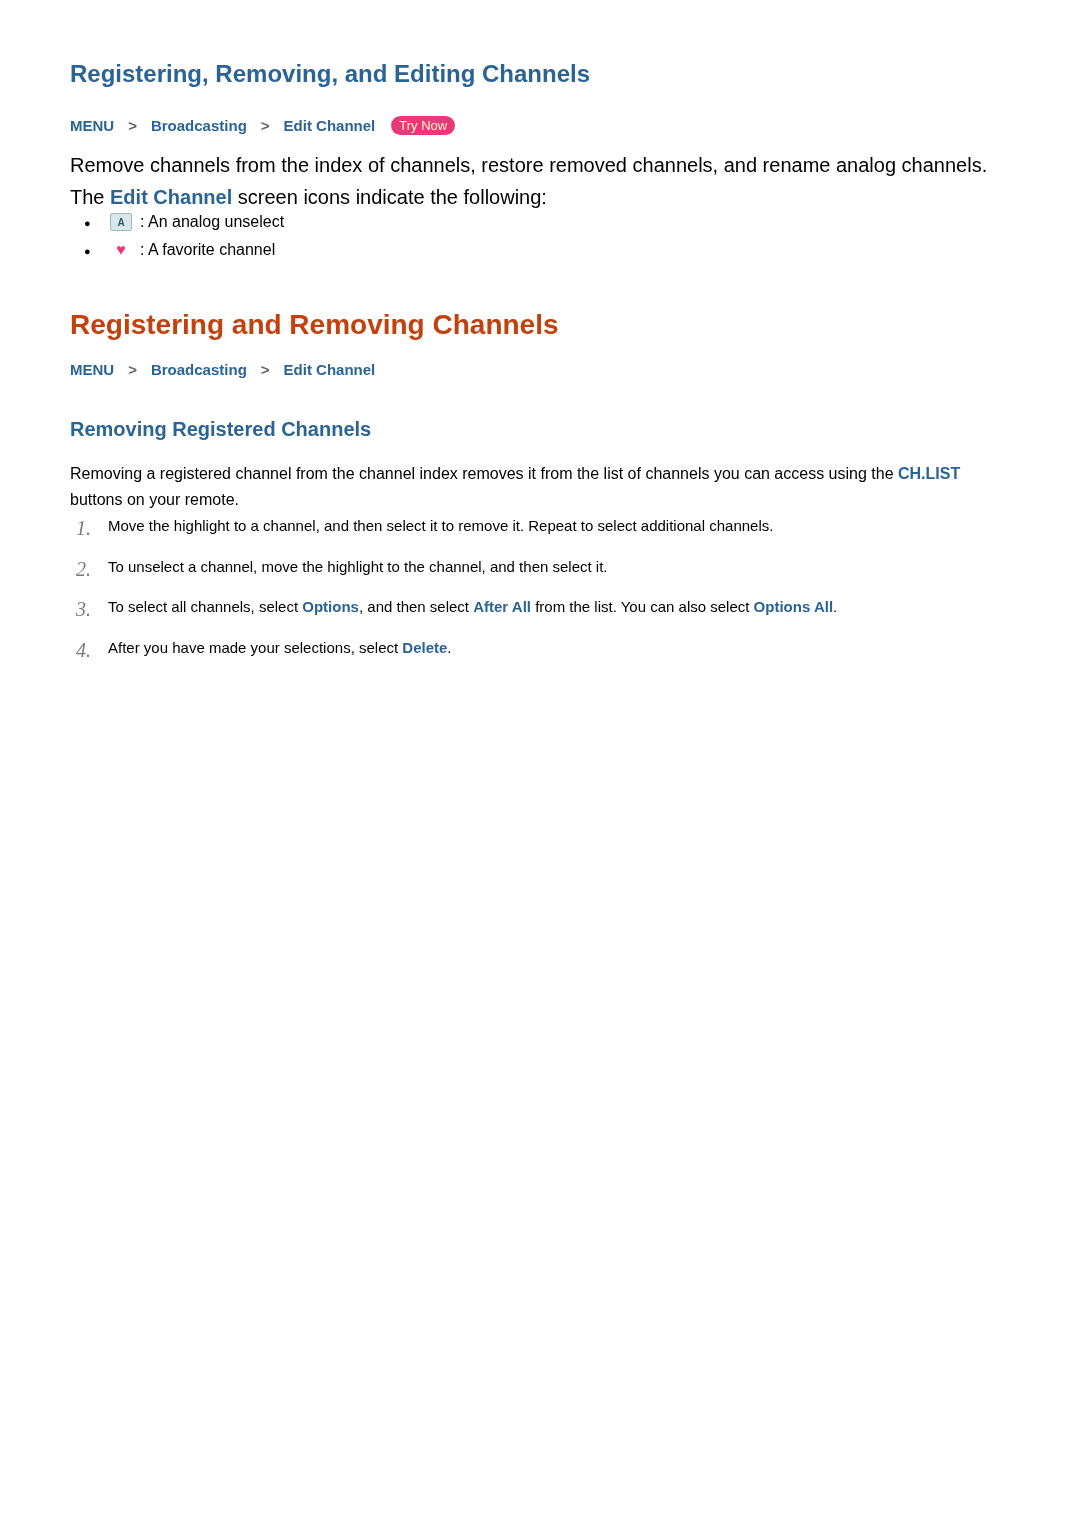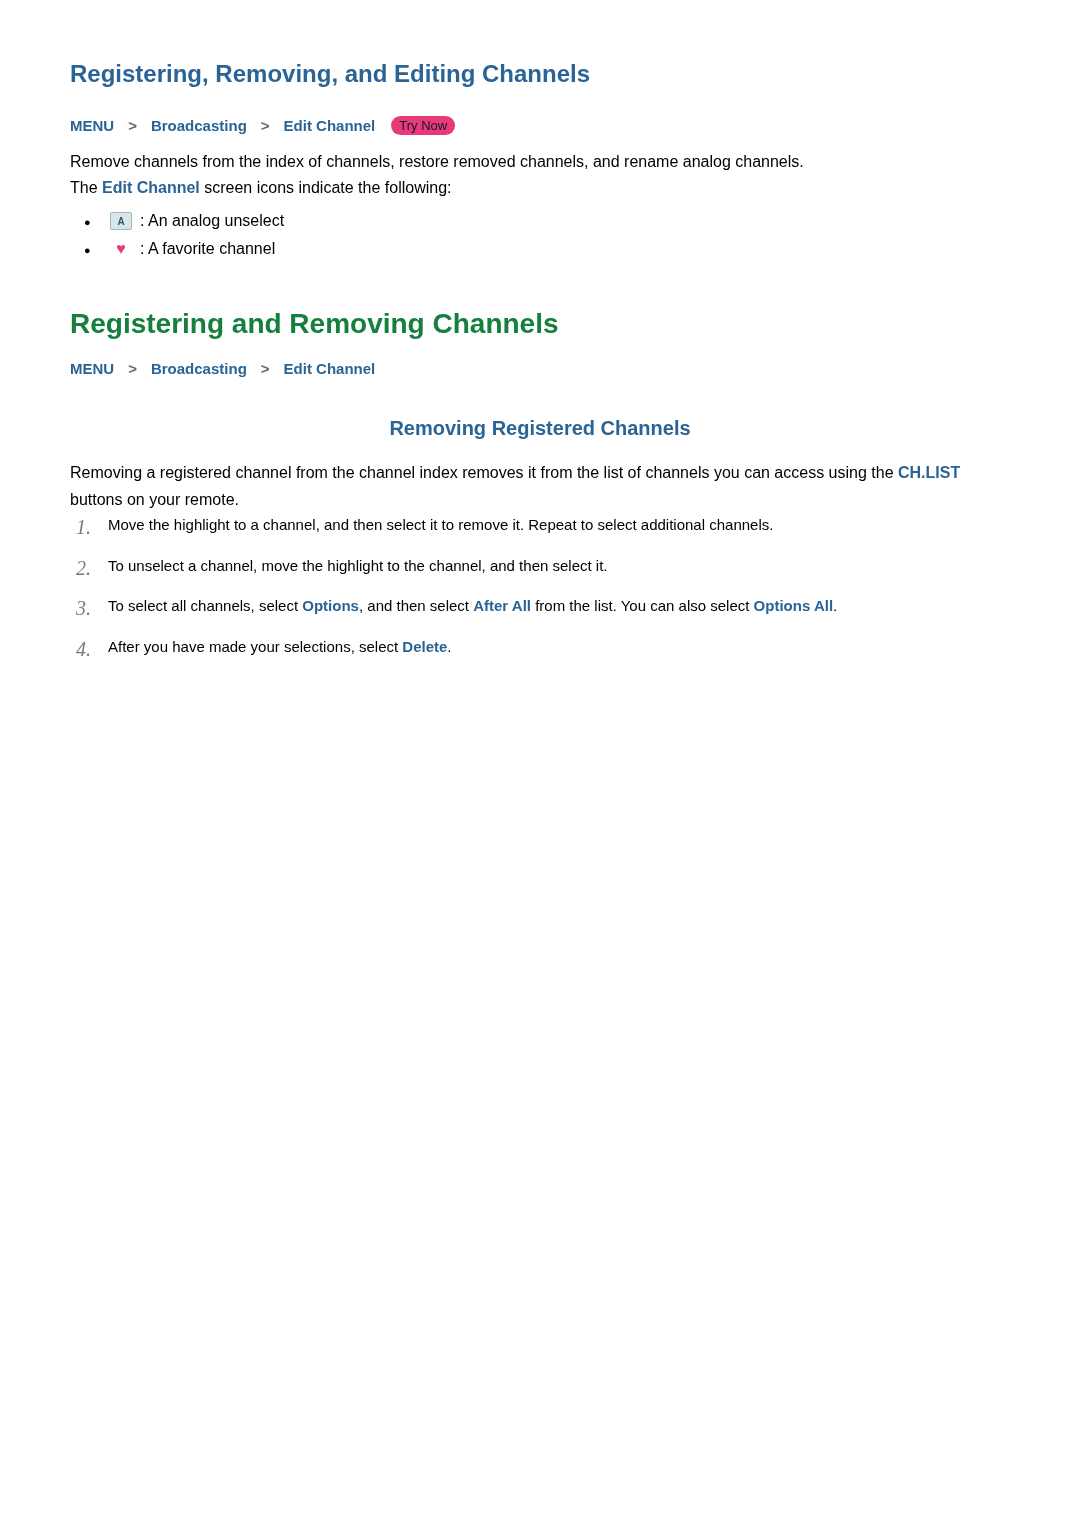--- a/index.html
+++ b/index.html
@@ -35,31 +35,30 @@
       font-weight: bold;
     }
     .bc-sep {
       color: #666;
       font-weight: bold;
       margin: 0 2px;
     }
     .try-now-badge {
       display: inline-block;
       background: #e8397a;
-      color: #0f172a;
+      color: #fef9c3;
       font-size: 13px;
       font-weight: normal;
       padding: 2px 8px;
       border-radius: 10px;
       margin-left: 4px;
     }
     .intro-text {
-      font-size: 16px;
+      font-size: 20px;
       line-height: 1.6;
-      margin-bottom: 12px;
     }
     .inline-bold {
       color: #2a6496;
       font-weight: bold;
     }
     .icon-list {
       list-style: none;
       padding-left: 40px;
       margin-bottom: 50px;
     }
@@ -100,32 +99,31 @@
       text-align: center;
     }
     .lock-icon {
       color: #b8b8b0;
       font-size: 15px;
       display: inline-block;
       width: 22px;
       text-align: center;
     }
     .section-title {
-      color: #15803d;
+      color: #c2410c;
       font-size: 28px;
       font-weight: bold;
       margin-bottom: 20px;
     }
     .subsection-title {
       color: #2a6496;
       font-size: 20px;
       font-weight: bold;
       margin-top: 40px;
       margin-bottom: 20px;
-      text-align: center;
     }
     .body-text {
       font-size: 16px;
       line-height: 1.65;
     }
     .numbered-list {
       list-style: none;
       counter-reset: step;
       padding-left: 38px;
     }

